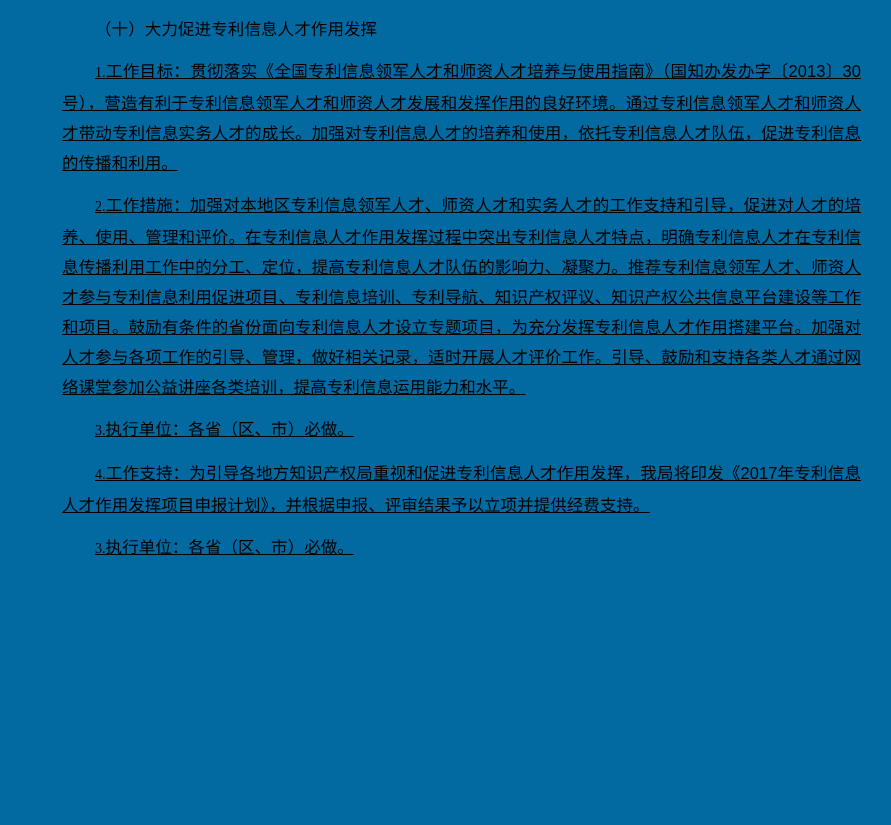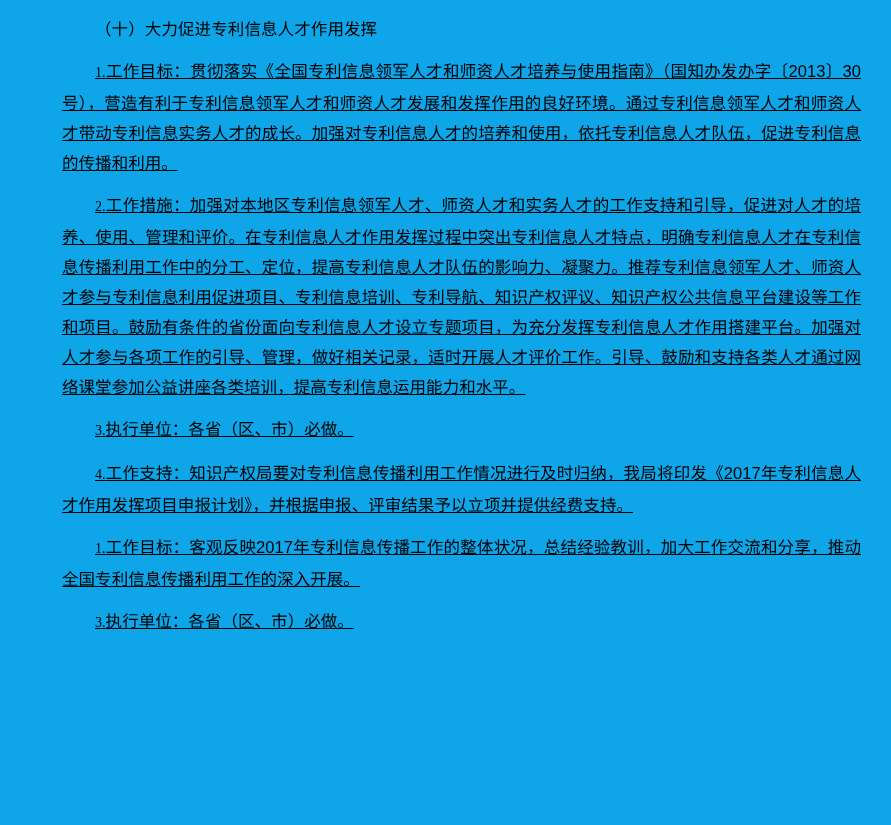--- a/index.html
+++ b/index.html
@@ -12,21 +12,21 @@
     width: 891px;
     height: 825px;
     font-family: "Liberation Serif", "DejaVu Serif", serif;
     color: #000000;
     overflow: hidden;
   }
   .page {
     position: relative;
     width: 891px;
     height: 825px;
-    background: #0ea5e9;
+    background: #0369a1;
     box-sizing: border-box;
     padding: 14px 30px 0 62px;
   }
   .doc-body {
     width: 799px;
   }
   
   .section-heading {
     font-family: "Liberation Sans", "DejaVu Sans", sans-serif;
     font-size: 16.5px;
@@ -74,27 +74,24 @@
 
     <p class="para">
       <span class="item-num">2.</span><span>工作措施：加强对本地区专利信息领军人才、师资人才和实务人才的工作支持和引导，促进对人才的培养、使用、管理和评价。在专利信息人才作用发挥过程中突出专利信息人才特点，明确专利信息人才在专利信息传播利用工作中的分工、定位，提高专利信息人才队伍的影响力、凝聚力。推荐专利信息领军人才、师资人才参与专利信息利用促进项目、专利信息培训、专利导航、知识产权评议、知识产权公共信息平台建设等工作和项目。鼓励有条件的省份面向专利信息人才设立专题项目，为充分发挥专利信息人才作用搭建平台。加强对人才参与各项工作的引导、管理，做好相关记录，适时开展人才评价工作。引导、鼓励和支持各类人才通过网络课堂参加公益讲座各类培训，提高专利信息运用能力和水平。</span>
     </p>
 
     <p class="para">
       <span class="item-num">3.</span><span>执行单位：各省（区、市）必做。</span>
     </p>
 
     <p class="para">
-      <span class="item-num">4.</span><span>工作支持：知识产权局要对专利信息传播利用工作情况进行及时归纳，我局将印发《2017年专利信息人才作用发挥项目申报计划》，并根据申报、评审结果予以立项并提供经费支持。</span>
+      <span class="item-num">4.</span><span>工作支持：为引导各地方知识产权局重视和促进专利信息人才作用发挥，我局将印发《2017年专利信息人才作用发挥项目申报计划》，并根据申报、评审结果予以立项并提供经费支持。</span>
     </p>
 
 
-    <p class="para">
-      <span class="item-num">1.</span><span>工作目标：客观反映2017年专利信息传播工作的整体状况，总结经验教训，加大工作交流和分享，推动全国专利信息传播利用工作的深入开展。</span>
-    </p>
 
 
     <p class="para">
       <span class="item-num">3.</span><span>执行单位：各省（区、市）必做。</span>
     </p>
 
   </div>
 </div>
 
 </body></html>

